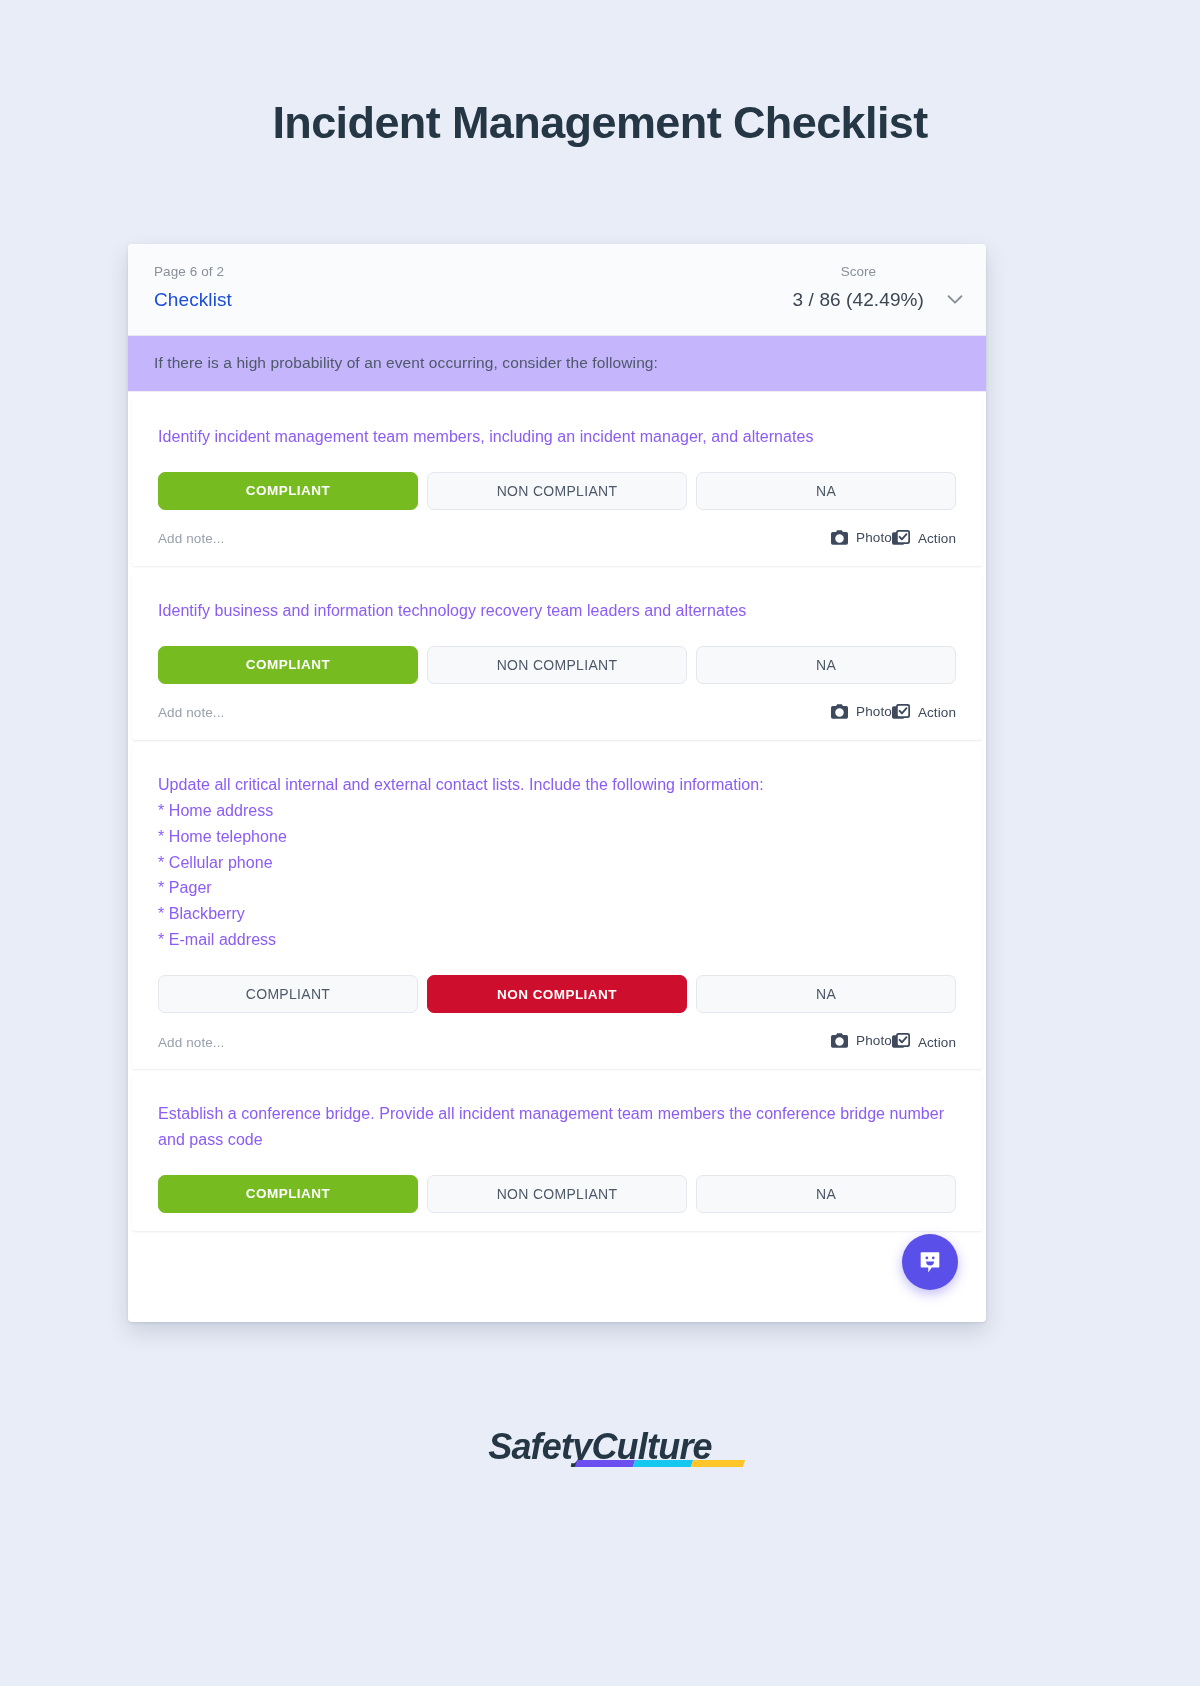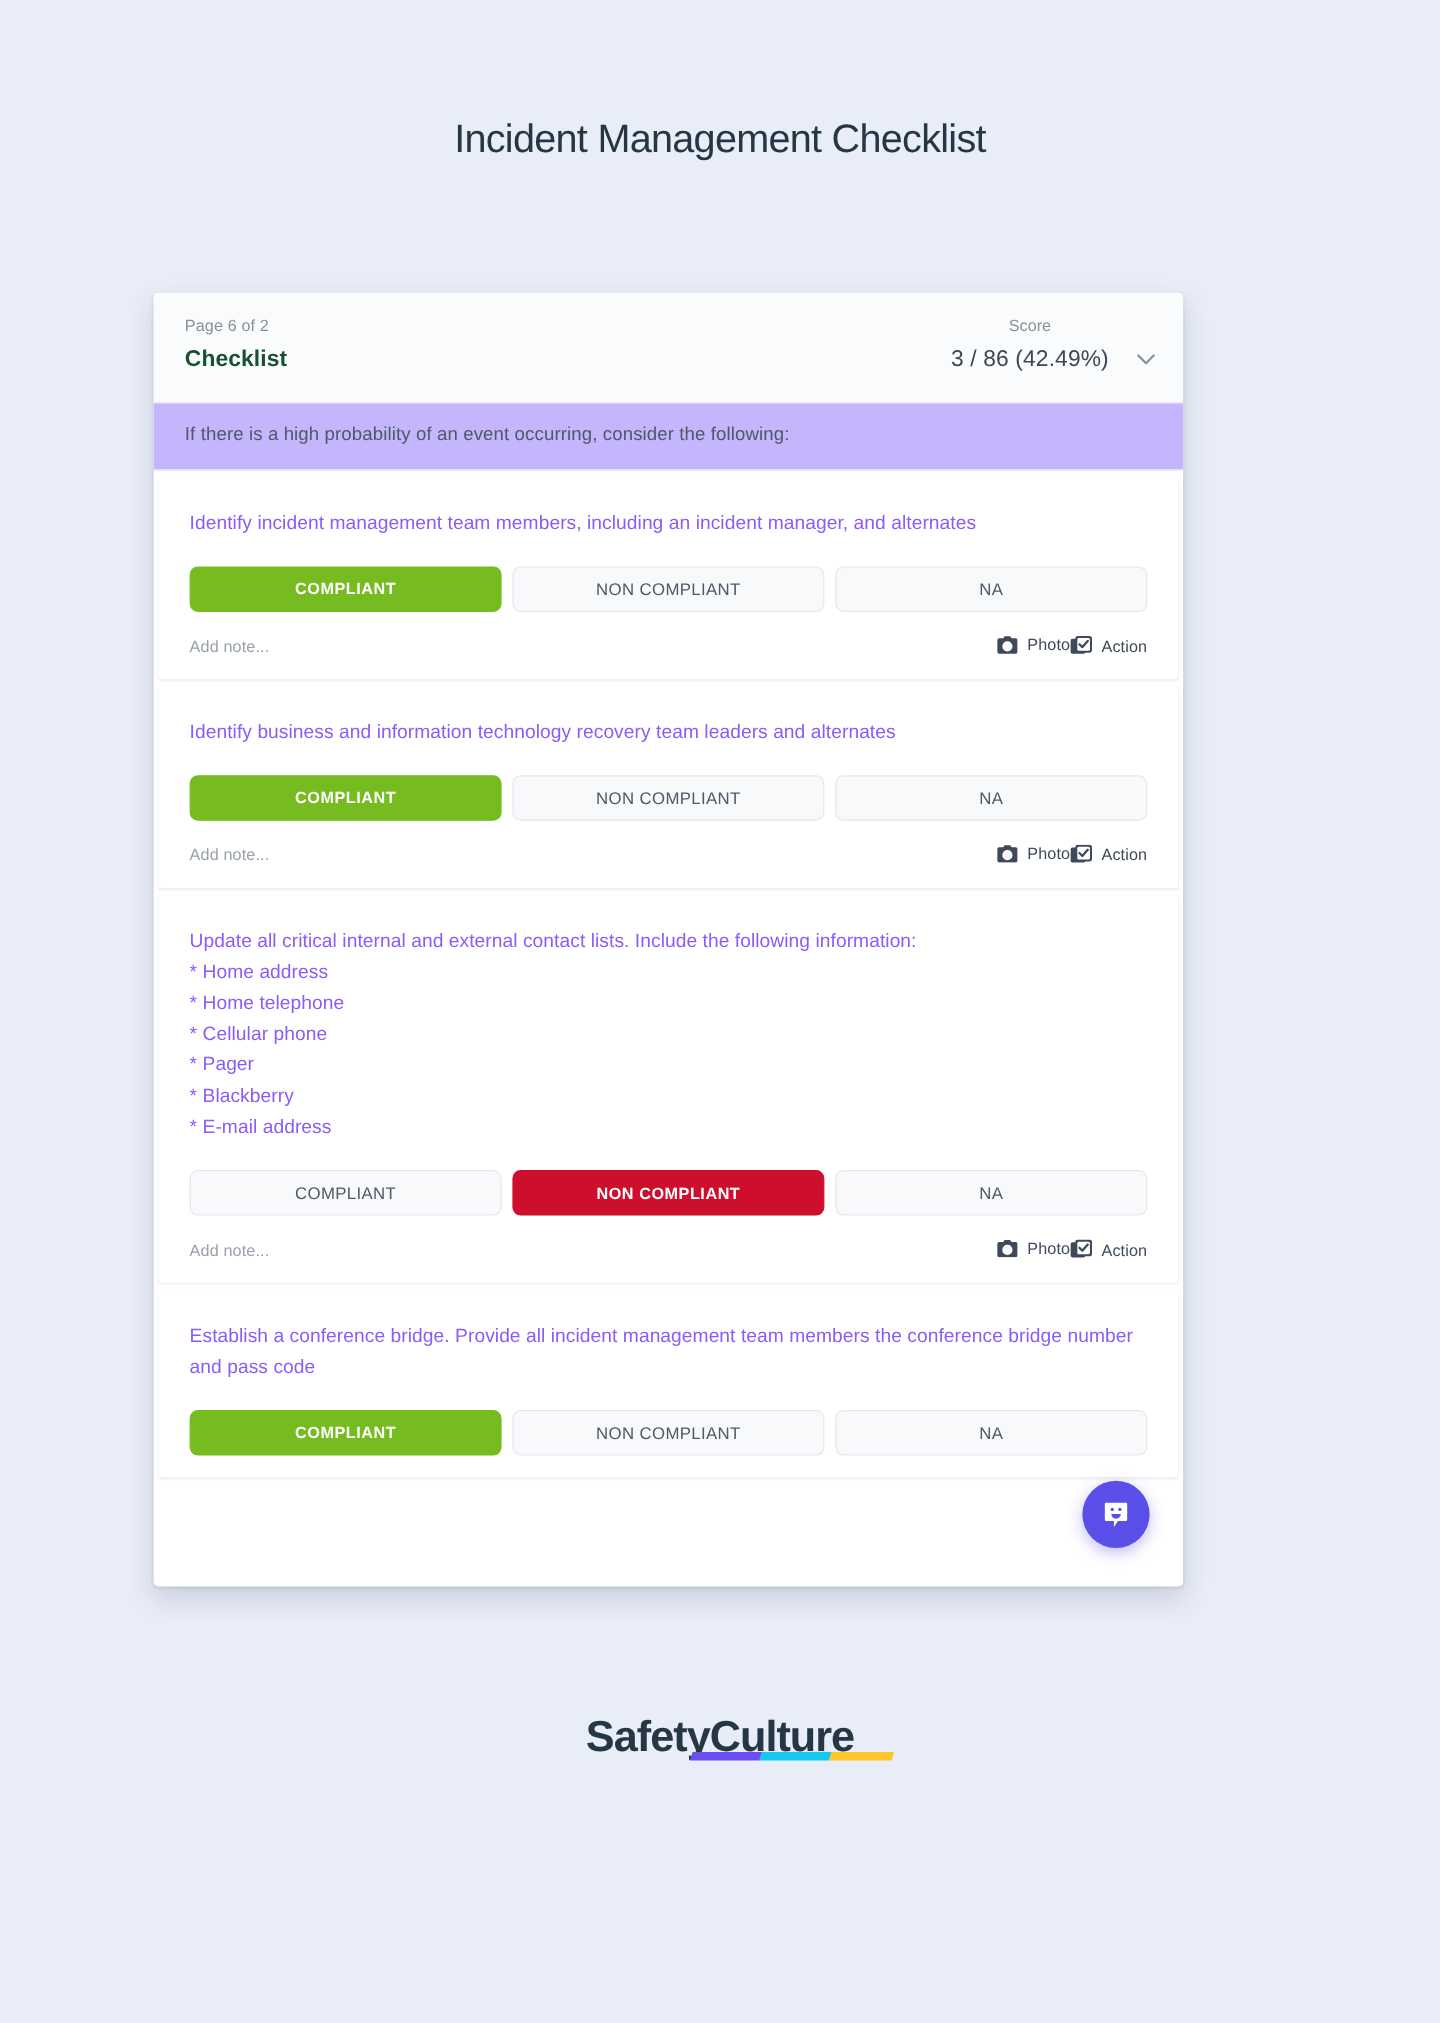--- a/index.html
+++ b/index.html
@@ -12,22 +12,22 @@
   .page {
     position: relative;
     width: 1200px; height: 1686px;
     background: #e9edf7;
     overflow: hidden;
   }
 
   
   .page-title {
     text-align: center;
-    font-size: 33px;
-    font-weight: 400;
+    font-size: 45px;
+    font-weight: 700;
     letter-spacing: -0.6px;
     color: #253745;
     padding-top: 98px;
     line-height: 1.1;
   }
 
   
   .shot {
     position: absolute;
     left: 128px; top: 244px;
@@ -45,21 +45,21 @@
     padding: 24px 26px 16px 26px;
     border-bottom: 1px solid #e7e9ef;
     height: 92px;
   }
   .hdr-left { position: absolute; left: 26px; top: 20px; }
   .hdr-right { position: absolute; right: 62px; top: 20px; text-align: center; }
   .page-of {
     font-size: 13.5px; color: #8a9099; letter-spacing: 0.1px;
   }
   .checklist-name {
-    font-size: 19px; color: #14532d; margin-top: 10px; letter-spacing: 0.1px; font-weight: bold;
+    font-size: 19px; color: #1d4ed8; margin-top: 10px; letter-spacing: 0.1px;
   }
   .score-label { font-size: 13.5px; color: #8a9099; }
   .score-value { font-size: 19px; color: #3c4654; margin-top: 10px; letter-spacing: 0.1px; }
   .chevron {
     position: absolute; right: 20px; top: 44px;
     width: 22px; height: 22px; color: #8a9099;
   }
   .chevron svg { display:block; width: 22px; height: 22px; }
 
   
@@ -137,20 +137,21 @@
   
   .brand {
     position: absolute;
     left: 0; right: 0; top: 1426px;
     text-align: center;
   }
   .brand-wrap { display: inline-block; position: relative; }
   .brand-text {
     font-size: 36px;
     font-weight: 800;
+    font-style: italic;
     color: #253745;
     letter-spacing: -0.8px;
   }
   .brand-rule {
     position: absolute;
     left: 88px; bottom: 1px;
     width: 168px; height: 7px;
     display: flex;
     transform: skewX(-18deg);
   }

